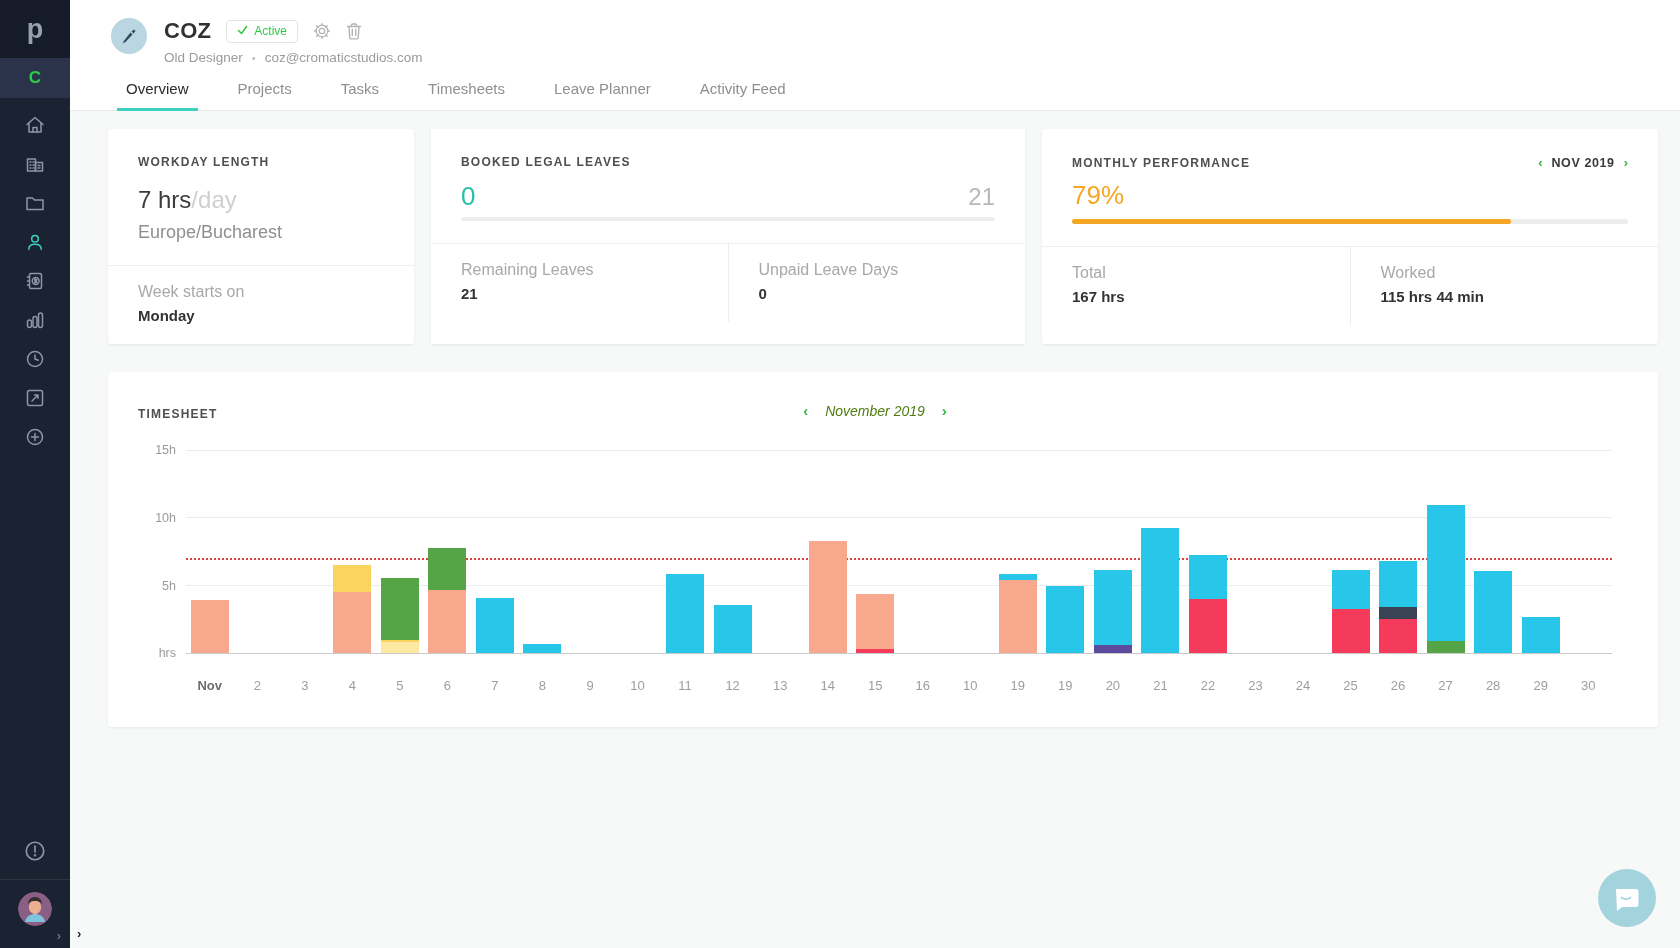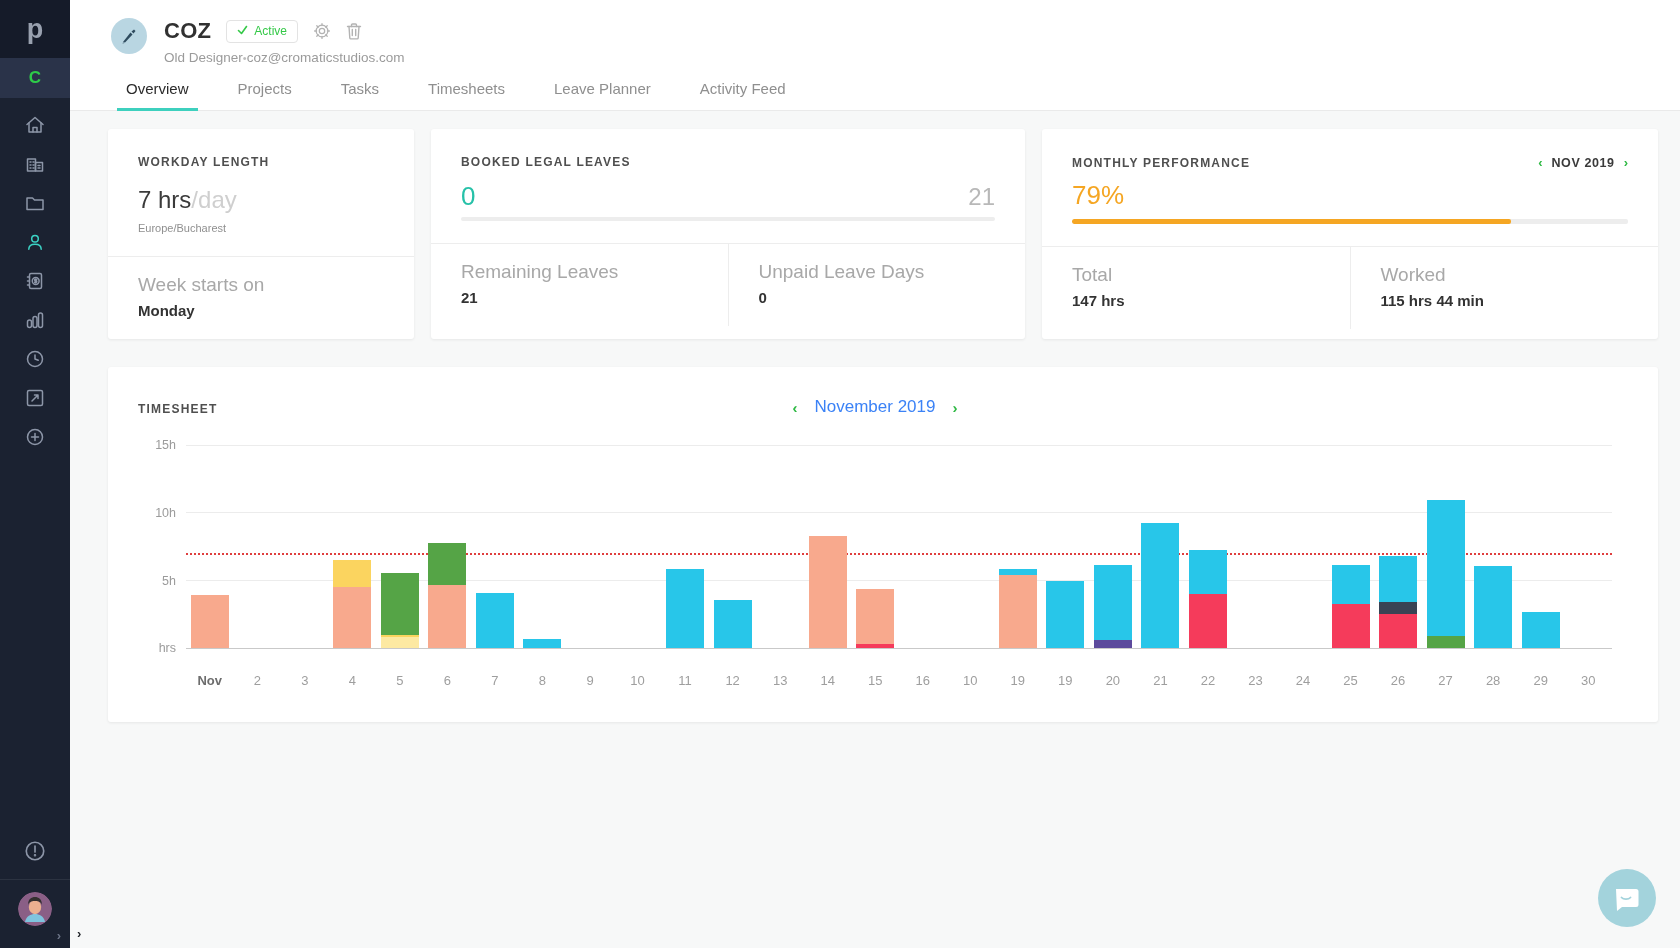--- a/index.html
+++ b/index.html
@@ -23,43 +23,43 @@
 
   
   .main { margin-left:70px; }
   .profile-header { background:#fff; padding:18px 0 0 41px; display:flex; gap:17px; }
   .ph-avatar { width:36px; height:36px; border-radius:50%; background:#b9d6e2; display:grid; place-items:center; flex:none; cursor:pointer; }
   .ph-title-row { display:flex; align-items:center; }
   .ph-title { font-size:22px; font-weight:600; color:#313131; letter-spacing:.3px; }
   .status-badge { margin-left:15px; border:1px solid #e3e3e3; border-radius:4px; padding:3px 10px 4px; display:inline-flex; align-items:center; gap:6px; font-size:12px; color:#35c948; cursor:pointer; background:#fff; }
   .icon-btn { margin-left:15px; border:none; background:none; cursor:pointer; display:grid; place-items:center; }
   .icon-btn svg { stroke:#b3b3b3; fill:none; stroke-width:1.4; stroke-linecap:round; stroke-linejoin:round; }
-  .ph-subtitle { margin-top:6px; font-size:13.5px; color:#9b9b9b; display:flex; align-items:center; }
+  .ph-subtitle { margin-top:6px; font-size:13.5px; color:#9b9b9b; display:flex; align-items:center; gap:9px; }
   .ph-dot { color:#bdbdbd; font-size:11px; }
 
   .tab-bar { background:#fff; padding-left:54px; border-bottom:1px solid #eaeaea; display:flex; gap:45px; }
   .tab { font-size:15px; color:#8f8f8f; padding:15px 2px 13px; cursor:pointer; position:relative; white-space:nowrap; }
   .tab.active { color:#2b2b2b; }
   .tab.active::after { content:""; position:absolute; left:-7px; right:-7px; bottom:-1px; height:3px; background:#3ed0be; }
 
   .content { padding:18px 22px 0 38px; }
   .cards-row { display:flex; gap:17px; }
   .card { background:#fff; border-radius:3px; box-shadow:0 1px 3px rgba(0,0,0,.07); }
   .card-top { padding:26px 30px 22px; }
   .card-title { font-size:12px; font-weight:600; letter-spacing:1.2px; color:#4f4f4f; text-transform:uppercase; }
   .card-foot { border-top:1px solid #ededed; display:flex; }
   .foot-cell { flex:1; padding:17px 30px 20px; }
   .foot-cell + .foot-cell { border-left:1px solid #ededed; }
-  .foot-label { font-size:19px; color:#a8a8a8; }
+  .foot-label { font-size:16px; color:#a8a8a8; }
   .foot-value { font-size:15px; font-weight:700; color:#333; margin-top:6px; }
 
   .card-workday { width:306px; }
   .wd-value { margin-top:17px; font-size:24px; color:#3b3b3b; font-weight:500; }
   .wd-unit { color:#cfcfcf; font-weight:400; }
-  .wd-tz { margin-top:8px; font-size:11px; color:#8f8f8f; }
+  .wd-tz { margin-top:8px; font-size:18px; color:#8f8f8f; }
 
   .card-leaves { width:594px; }
   .lv-row { margin-top:14px; display:flex; justify-content:space-between; align-items:flex-end; }
   .lv-used { font-size:26px; color:#26c1a8; line-height:1; }
   .lv-total { font-size:24px; color:#b8b8b8; line-height:1; }
   .progress-track { margin-top:8px; height:4px; background:#ededed; border-radius:2px; overflow:hidden; }
   .progress-fill { height:100%; border-radius:2px; }
   .lv-fill { background:#26c1a8; }
 
   .card-perf { flex:1; }
@@ -70,21 +70,21 @@
   .perf-pct { margin-top:12px; font-size:26px; font-weight:500; color:#f5a623; line-height:1; }
   .perf-track { margin-top:11px; height:5px; }
   .perf-fill { background:#f5a623; }
 
   
   .card-timesheet { margin-top:28px; padding:30px 46px 34px 30px; position:relative; }
   .ts-head { position:relative; height:24px; }
   .ts-title { position:absolute; left:0; top:5px; }
   .ts-period { position:absolute; left:0; right:0; top:0; display:flex; justify-content:center; align-items:center; gap:17px; }
   .ts-period .chev { color:#2fb944; font-weight:700; font-size:15px; cursor:pointer; }
-  .ts-period-label { font-size:17px; font-weight:500; color:#3b82f6; }
+  .ts-period-label { font-size:14px; font-weight:500; color:#4d7c0f;font-style:italic; }
   .chart-wrap { margin-top:26px; position:relative; padding-left:48px; }
   .plot { position:relative; height:202px; border-bottom:1px solid #c9c9c9; }
   .gridline { position:absolute; left:0; right:0; height:1px; background:#ececec; }
   .ytick { position:absolute; left:-48px; width:38px; text-align:right; font-size:12.5px; color:#9b9b9b; }
   .refline { position:absolute; left:0; right:0; border-top:2px dotted #df3e3e; }
   .bars { position:absolute; left:0; right:0; top:0; bottom:0; display:flex; align-items:flex-end; }
   .slot { flex:1; display:flex; justify-content:center; align-items:flex-end; height:100%; }
   .bar { width:80%; display:flex; flex-direction:column-reverse; }
   .seg { width:100%; }
   .xlabels { display:flex; margin-top:24px; }
@@ -287,21 +287,21 @@
             </div>
           </div>
           <div class="perf-pct">79%</div>
           <div class="progress-track perf-track">
               <div class="progress-fill perf-fill" style="width: 79%;"></div>
             </div>
         </div>
         <div class="card-foot">
           <div class="foot-cell">
             <div class="foot-label">Total</div>
-            <div class="foot-value">147 hrs</div>
+            <div class="foot-value">167 hrs</div>
           </div>
           <div class="foot-cell">
             <div class="foot-label">Worked</div>
             <div class="foot-value">115 hrs 44 min</div>
           </div>
         </div>
       </section>
     </div>
 
     <section class="card card-timesheet">

